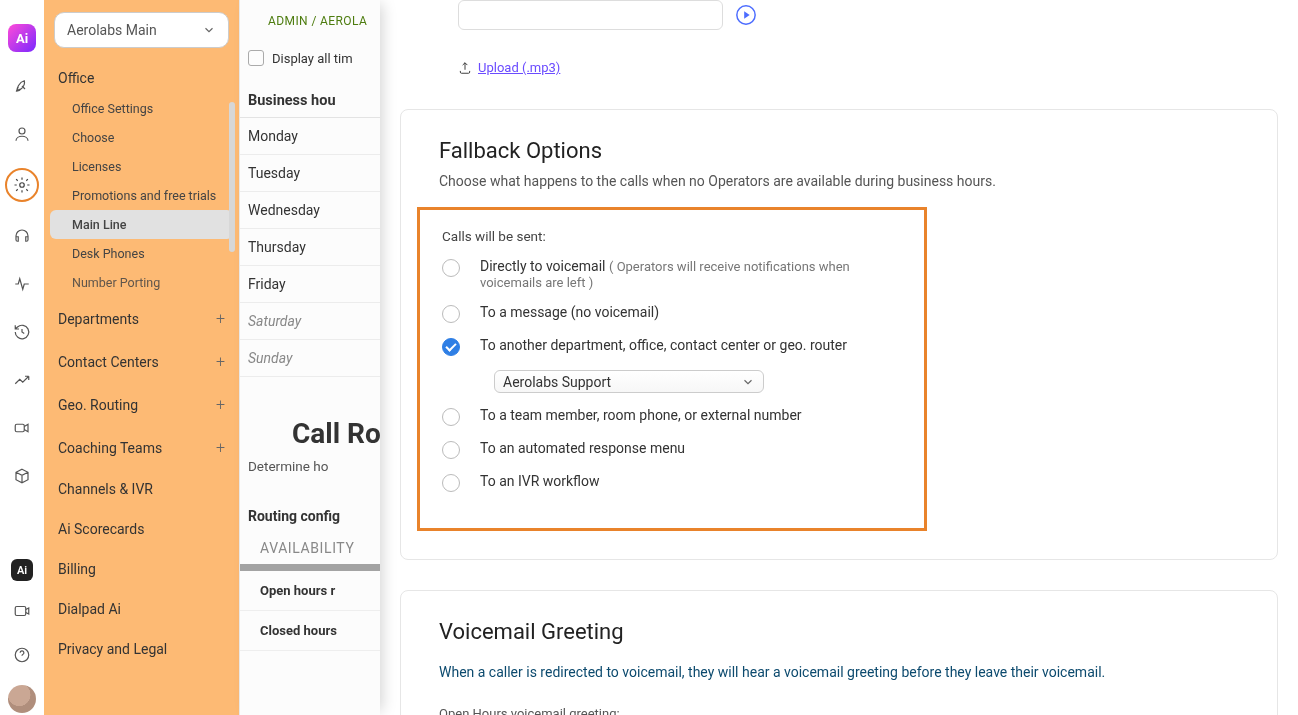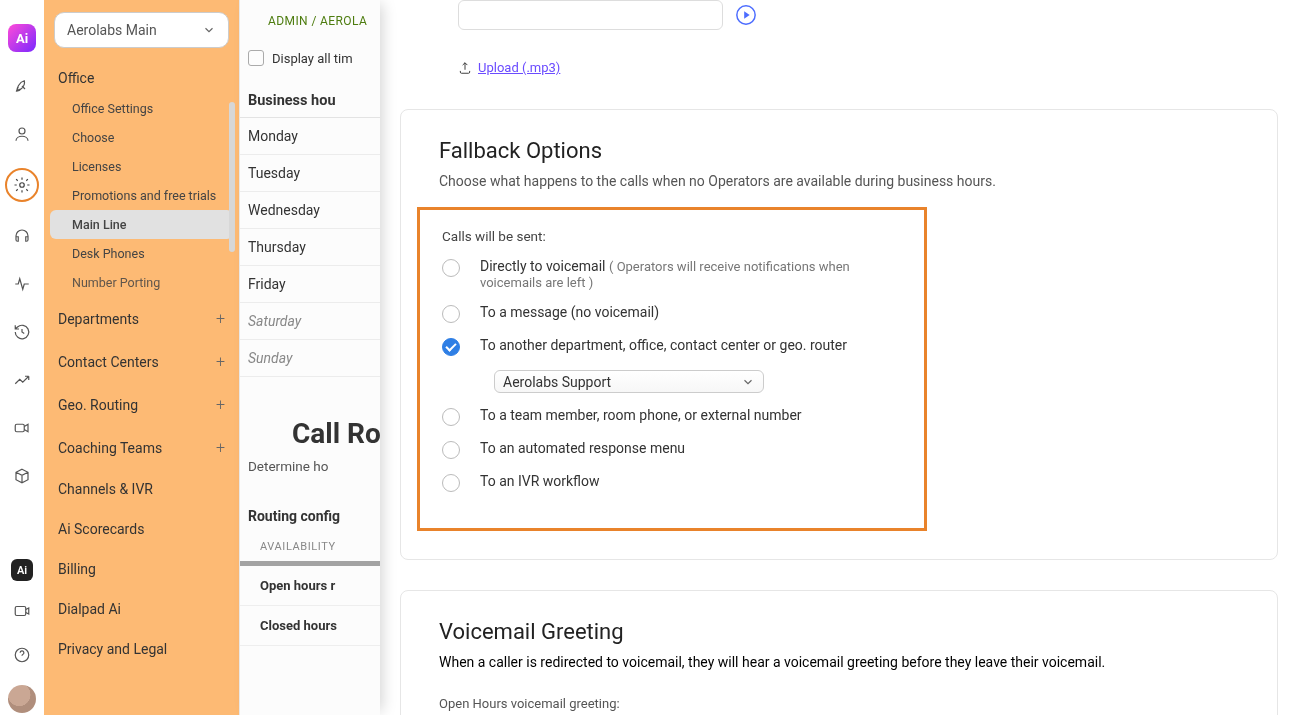--- a/index.html
+++ b/index.html
@@ -31,42 +31,42 @@
 .mid-shadow { position: absolute; left: 239px; top: 0; width: 141px; height: 100%; box-shadow: 6px 0 14px -4px rgba(0,0,0,0.18); pointer-events: none; z-index: 5; }
 .breadcrumb { font-size: 12px; color: #4d7c0f; padding: 14px 8px 20px 28px; letter-spacing: .4px; white-space: nowrap; }
 .display-chk { display: flex; align-items: center; gap: 8px; padding: 2px 0 16px 8px; font-size: 13px; color: #333; white-space: nowrap; }
 .chkbox { width: 16px; height: 16px; border: 1.5px solid #aaa; border-radius: 3px; }
 .bizhrs { font-size: 14.5px; font-weight: 700; padding: 10px 8px 8px 8px; border-bottom: 1px solid #e3e3e3; white-space: nowrap; }
 .day { padding: 10px 8px; font-size: 14px; color: #333; border-bottom: 1px solid #ececec; }
 .day.off { font-style: italic; color: #888; }
 .callrout { font-size: 28px; font-weight: 700; padding: 40px 8px 4px; white-space: nowrap; margin-left: 44px; }
 .crsub { font-size: 13.5px; color: #555; padding: 4px 8px; white-space: nowrap; }
 .rconf { font-size: 14px; font-weight: 700; padding: 30px 8px 6px; white-space: nowrap; }
-.avail { font-size: 11px; color: #888; letter-spacing: .6px; padding: 10px 3px 8px 20px; border-bottom: 5px solid #a3a3a3; white-space: nowrap; }
+.avail { font-size: 14px; color: #888; letter-spacing: .6px; padding: 10px 3px 8px 20px; border-bottom: 7px solid #a3a3a3; white-space: nowrap; }
 .hrow { font-size: 13px; font-weight: 700; padding: 12px 8px 12px 20px; border-bottom: 1px solid #eee; white-space: nowrap; }
 
 
 .main { position: absolute; left: 380px; top: 0; right: 0; height: 100%; background: #fff; padding: 0 20px 0 20px; }
 .top-strip { height: 52px; display: flex; align-items: flex-end; gap: 12px; padding-left: 58px; }
 .fakeselect { height: 30px; width: 265px; border: 1px solid #ddd; border-radius: 6px; position: relative; top:-22px; }
 .up-link { display: flex; align-items: center; gap: 6px; color: #6b4cff; font-size: 13px; padding: 8px 0 0 58px; text-decoration: underline; }
 .card { border: 1px solid #e6e6e6; border-radius: 8px; padding: 28px 38px; margin-top: 34px; }
 .card h2 { font-size: 22px; font-weight: 400; color: #222; }
 .card .sub { font-size: 14px; color: #555; margin-top: 10px; }
 .fallback-box { border: 3px solid #E9832B; margin: 18px 0 0 -22px; padding: 18px 22px 22px 22px; width: 510px; }
 .cws { font-size: 13.5px; color: #444; margin-bottom: 12px; }
 .opt { display: flex; align-items: flex-start; gap: 20px; font-size: 14px; color: #333; margin: 14px 0; }
 .radio { width: 18px; height: 18px; border: 1.5px solid #bbb; border-radius: 50%; flex-shrink: 0; margin-top: 1px; }
 .radio.sel { border-color: #2f7fe5; background: #2f7fe5; position: relative; }
 .radio.sel::after { content: ""; position: absolute; left: 5px; top: 2px; width: 4px; height: 8px; border: solid #fff; border-width: 0 2px 2px 0; transform: rotate(45deg); }
 .opt .hint { color: #777; font-size: 13px; }
 .deptselect { margin: 4px 0 10px 52px; width: 270px; height: 23px; border: 1px solid #ccc; border-radius: 6px; background: linear-gradient(#fff,#f7f7f7); display: flex; align-items: center; justify-content: space-between; padding: 0 8px; font-size: 14px; color: #333; }
 .card2 { border: 1px solid #e6e6e6; border-radius: 8px; padding: 28px 38px; margin-top: 30px; }
 .card2 h2 { font-size: 22px; font-weight: 400; color: #222; }
-.card2 .sub { font-size: 14px; color: #000000; margin-top: 10px; }
+.card2 .sub { font-size: 14px; color: #0c4a6e; margin-top: 20px; }
 .vgsub { font-size: 13px; color: #555; margin-top: 26px; }
 
 svg { display:block; }
 </style>
 </head>
 <body>
 
 <div class="icon-rail">
   <div class="logo-tile">Ai</div>
   <div class="rail-icon">

